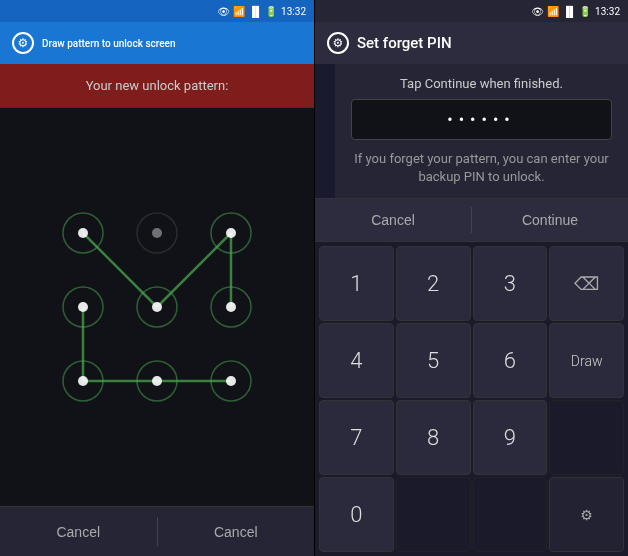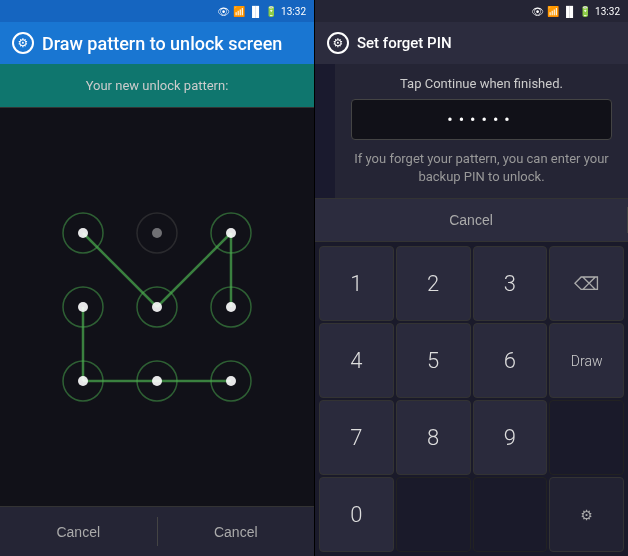--- a/index.html
+++ b/index.html
@@ -55,27 +55,27 @@
       display: flex;
       align-items: center;
       justify-content: center;
       color: #fff;
       font-size: 12px;
       flex-shrink: 0;
     }
 
     .title-text-left {
       color: #fff;
-      font-size: 18px;
+      font-size: 10px;
       font-weight: 500;
       text-align: right;
     }
 
     .pattern-subtitle {
-      background: #0f766e;
+      background: #7f1d1d;
       padding: 14px 16px;
       color: #ccc;
       font-size: 13px;
       text-align: center;
       border-bottom: 1px solid #333;
     }
 
     .pattern-area {
       flex: 1;
       background: #111118;
@@ -364,20 +364,21 @@
 
   <div class="pin-info-area">
     <div class="tap-continue-text">Tap Continue when finished.</div>
     <div class="pin-display">••••••</div>
     <div class="pin-hint-text">If you forget your pattern, you can enter your backup PIN to unlock.</div>
   </div>
 
   <div class="right-action-bar">
     <button class="right-btn">Cancel</button>
     <div class="btn-divider-right"></div>
+    <button class="right-btn">Continue</button>
   </div>
 
   <div class="numpad">
 
     <div class="num-key">1</div>
     <div class="num-key">2</div>
     <div class="num-key">3</div>
     <div class="num-key special">
       <span class="backspace-icon">⌫</span>
     </div>

